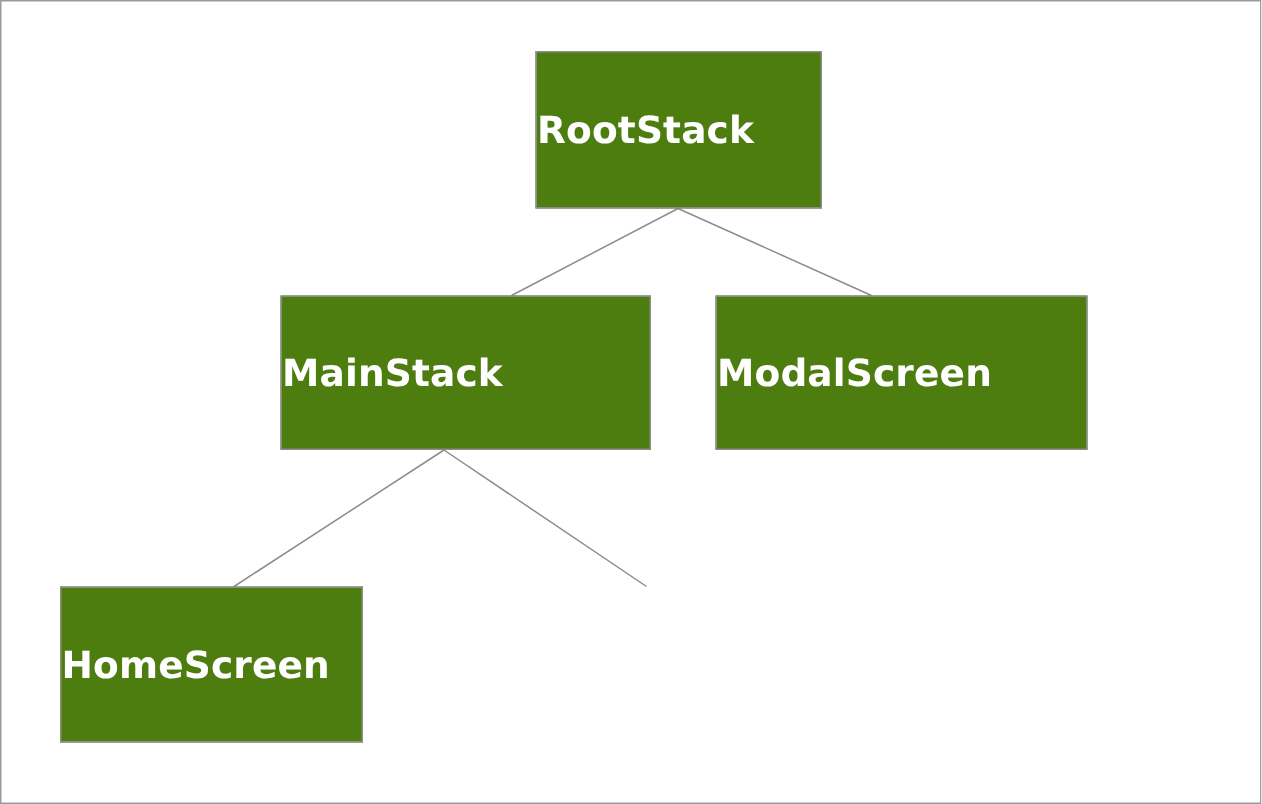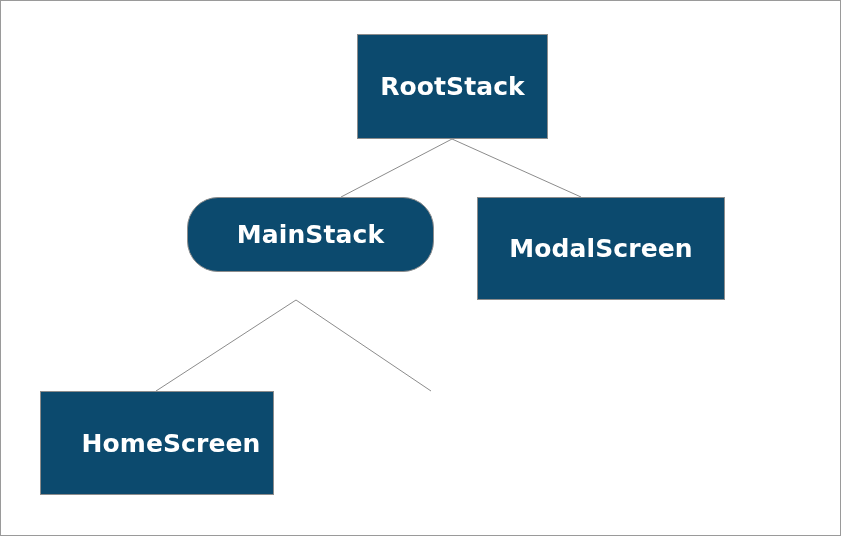--- a/index.html
+++ b/index.html
@@ -22,41 +22,41 @@
   #edge-layer {
     position: absolute;
     left: 0;
     top: 0;
     width: 841px;
     height: 536px;
     pointer-events: none;
   }
   .node {
     position: absolute;
-    background: #0c4a6e;
+    background: #4d7c0f;
     border: 1px solid #8c8c8c;
     box-sizing: border-box;
     display: flex;
     align-items: center;
-    justify-content: center;
+    justify-content: flex-start;
     z-index: 2;
   }
   .node-label {
     color: #ffffff;
     font-weight: 700;
     font-size: 25px;
     line-height: 1;
     letter-spacing: 0.1px;
     white-space: nowrap;
     font-family: "DejaVu Sans", "Liberation Sans", sans-serif;
   }
   .node-root   { left: 356px; top: 33px;  width: 191px; height: 105px; }
-  .node-main   { left: 186px; top: 196px; width: 247px; height: 75px; border-radius: 31px; }
+  .node-main   { left: 186px; top: 196px; width: 247px; height: 103px; }
   .node-modal  { left: 476px; top: 196px; width: 248px; height: 103px; }
-  .node-home   { left: 39px;  top: 390px; width: 234px; height: 104px; padding-left: 28px; }
+  .node-home   { left: 39px;  top: 390px; width: 202px; height: 104px; }
   .node-details{ left: 330px; top: 390px; width: 249px; height: 104px; }
 </style>
 </head>
 <body>
 
 <div id="canvas">
 
   <svg id="edge-layer" viewBox="0 0 841 536" width="841" height="536" xmlns="http://www.w3.org/2000/svg">
     <line x1="451" y1="138" x2="340" y2="196" stroke="#8c8c8c" stroke-width="1"></line>
     <line x1="451" y1="138" x2="580" y2="196" stroke="#8c8c8c" stroke-width="1"></line>

